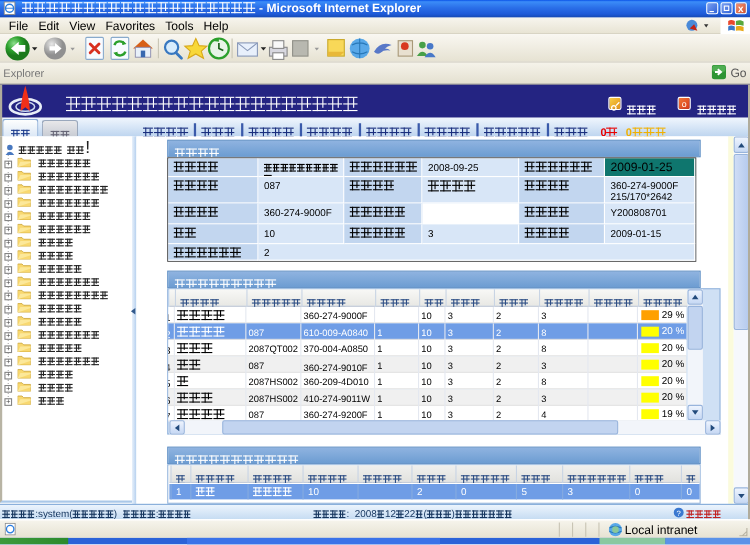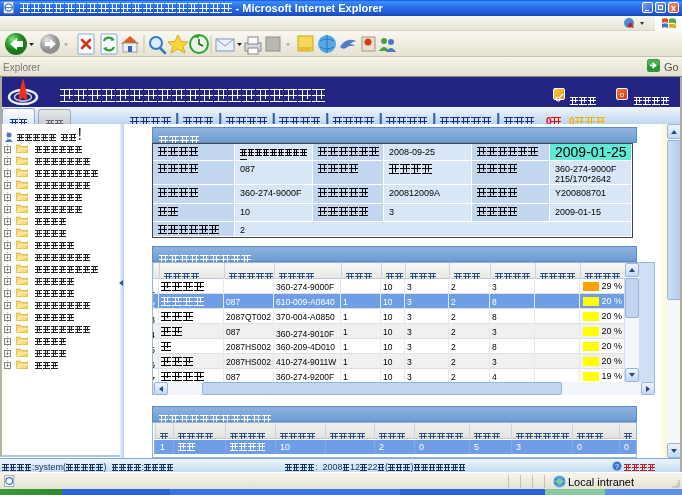--- a/index.html
+++ b/index.html
@@ -36,20 +36,21 @@
  <div class="ab" style="left:642px;top:2px;width:11px;height:11px;border-radius:2px;background:linear-gradient(135deg,#7da1f0,#2e62d8);border:1px solid #fff">
       <div class="ab" style="left:1.5px;top:6.5px;width:4px;height:1.5px;background:#fff"></div>
     </div>
  <div class="ab" style="left:655px;top:2px;width:11px;height:11px;border-radius:2px;background:linear-gradient(135deg,#7da1f0,#2e62d8);border:1px solid #fff">
       <div class="ab" style="left:2px;top:2px;width:5px;height:5px;border:1px solid #fff"></div>
     </div>
  <div class="ab" style="left:668px;top:2px;width:11px;height:11px;border-radius:2px;background:linear-gradient(135deg,#f09578,#d4502a);border:1px solid #fff;color:#fff;font-size:9px;font-weight:bold;text-align:center;line-height:10px">x</div>
 </div>
 
 <div class="ab" style="left:0;top:16px;width:682px;height:15px;background:linear-gradient(180deg,#f7f5ee,#e8e4d4);border-bottom:1px solid #d8d4c4">
+ <span class="ab" style="left:8px;top:2px;font-size:11px;color:#000">File&nbsp;&nbsp;&nbsp;Edit&nbsp;&nbsp;&nbsp;View&nbsp;&nbsp;&nbsp;Favorites&nbsp;&nbsp;&nbsp;Tools&nbsp;&nbsp;&nbsp;Help</span>
  <svg class="ab" style="left:623px;top:1px" width="14" height="13">
       <circle cx="6" cy="6" r="5" fill="#4a8ad8"></circle>
       <path d="M4 9 L11 11 L8 5 Z" fill="#c02418"></path>
     </svg>
  <span class="ab tds" style="left:640px;top:6px"></span>
  <div class="ab" style="left:655px;top:0;width:27px;height:15px;background:#fff">
   <svg class="ab" style="left:6px;top:0" width="16" height="15" viewBox="0 0 16 15">
    <path d="M1 3 C3 2 4 2 7 3 L7 7 C4 6 3 6 1 7 Z" fill="#e8482c"></path>
    <path d="M8 3 C11 2 12 2 15 3.5 L15 7.5 C12 6.5 11 6.5 8 7 Z" fill="#58a83c"></path>
    <path d="M1 8 C3 7 4 7 7 8 L7 12 C4 11 3 11 1 12 Z" fill="#3a78c8"></path>
@@ -304,31 +305,30 @@
     </div>
 </div>
 
 <div class="ab" style="left:152px;top:127px;width:485px;height:16px;background:linear-gradient(180deg,#8fb3e0,#6d9dd2);border:1px solid #5a8cc4;color:#fff;font-weight:bold;padding:2px 0 0 6px"><i class="c z10"></i><i class="c z10"></i><i class="c z10"></i><i class="c z10"></i></div>
 <div class="ab" style="left:152px;top:143px;width:481px;height:95px;border:1px solid #444;background:#fff">
     <div class="ab" style="left:0px;top:0px;width:82px;height:17px;background:#c2d6ef;border-right:1px solid #fff;border-bottom:1px solid #fff;padding:3px 0 0 5px;font-size:9px;color:#000;overflow:hidden;line-height:10px"><i class="c z10"></i><i class="c z10"></i><i class="c z10"></i><i class="c z10"></i></div>
     <div class="ab" style="left:82px;top:0px;width:78px;height:17px;background:#d8e6f7;border-right:1px solid #fff;border-bottom:1px solid #fff;padding:3px 0 0 5px;font-size:9px;color:#000;overflow:hidden;line-height:10px"><i class="c z7"></i><i class="c z7"></i><i class="c z7"></i><i class="c z7"></i><i class="c z7"></i><i class="c z7"></i><i class="c z7"></i><i class="c z7"></i><i class="c z7"></i><i class="c z7"></i></div>
     <div class="ab" style="left:160px;top:0px;width:71px;height:17px;background:#c2d6ef;border-right:1px solid #fff;border-bottom:1px solid #fff;padding:3px 0 0 5px;font-size:9px;color:#000;overflow:hidden;line-height:10px"><i class="c z10"></i><i class="c z10"></i><i class="c z10"></i><i class="c z10"></i><i class="c z10"></i><i class="c z10"></i></div>
     <div class="ab" style="left:231px;top:0px;width:88px;height:17px;background:#d8e6f7;border-right:1px solid #fff;border-bottom:1px solid #fff;padding:3px 0 0 5px;font-size:9px;color:#000;overflow:hidden;line-height:10px">2008-09-25</div>
     <div class="ab" style="left:319px;top:0px;width:78px;height:17px;background:#c2d6ef;border-right:1px solid #fff;border-bottom:1px solid #fff;padding:3px 0 0 5px;font-size:9px;color:#000;overflow:hidden;line-height:10px"><i class="c z10"></i><i class="c z10"></i><i class="c z10"></i><i class="c z10"></i><i class="c z10"></i><i class="c z10"></i></div>
-    <div class="ab" style="left:397px;top:0px;width:82px;height:17px;background:#5eead4;border-right:1px solid #fff;border-bottom:1px solid #fff;padding:3px 0 0 5px;font-size:14px;color:#000;overflow:hidden;line-height:10px">2009-01-25</div>
+    <div class="ab" style="left:397px;top:0px;width:82px;height:17px;background:#0f766e;border-right:1px solid #fff;border-bottom:1px solid #fff;padding:3px 0 0 5px;font-size:11px;color:#000;overflow:hidden;line-height:10px">2009-01-25</div>
     <div class="ab" style="left:0px;top:17px;width:82px;height:24px;background:#c2d6ef;border-right:1px solid #fff;border-bottom:1px solid #fff;padding:3px 0 0 5px;font-size:9px;color:#000;overflow:hidden;line-height:10px"><i class="c z10"></i><i class="c z10"></i><i class="c z10"></i><i class="c z10"></i></div>
     <div class="ab" style="left:82px;top:17px;width:78px;height:24px;background:#d8e6f7;border-right:1px solid #fff;border-bottom:1px solid #fff;padding:3px 0 0 5px;font-size:9px;color:#000;overflow:hidden;line-height:10px">087</div>
     <div class="ab" style="left:160px;top:17px;width:71px;height:24px;background:#c2d6ef;border-right:1px solid #fff;border-bottom:1px solid #fff;padding:3px 0 0 5px;font-size:9px;color:#000;overflow:hidden;line-height:10px"><i class="c z10"></i><i class="c z10"></i><i class="c z10"></i><i class="c z10"></i></div>
     <div class="ab" style="left:231px;top:17px;width:88px;height:24px;background:#d8e6f7;border-right:1px solid #fff;border-bottom:1px solid #fff;padding:3px 0 0 5px;font-size:9px;color:#000;overflow:hidden;line-height:10px"><i class="c z11"></i><i class="c z11"></i><i class="c z11"></i><i class="c z11"></i></div>
     <div class="ab" style="left:319px;top:17px;width:78px;height:24px;background:#c2d6ef;border-right:1px solid #fff;border-bottom:1px solid #fff;padding:3px 0 0 5px;font-size:9px;color:#000;overflow:hidden;line-height:10px"><i class="c z10"></i><i class="c z10"></i><i class="c z10"></i><i class="c z10"></i></div>
     <div class="ab" style="left:397px;top:17px;width:82px;height:24px;background:#d8e6f7;border-right:1px solid #fff;border-bottom:1px solid #fff;padding:3px 0 0 5px;font-size:9px;color:#000;overflow:hidden;line-height:10px">360-274-9000F<br>215/170*2642</div>
     <div class="ab" style="left:0px;top:41px;width:82px;height:19px;background:#c2d6ef;border-right:1px solid #fff;border-bottom:1px solid #fff;padding:3px 0 0 5px;font-size:9px;color:#000;overflow:hidden;line-height:10px"><i class="c z10"></i><i class="c z10"></i><i class="c z10"></i><i class="c z10"></i></div>
     <div class="ab" style="left:82px;top:41px;width:78px;height:19px;background:#d8e6f7;border-right:1px solid #fff;border-bottom:1px solid #fff;padding:3px 0 0 5px;font-size:9px;color:#000;overflow:hidden;line-height:10px">360-274-9000F</div>
     <div class="ab" style="left:160px;top:41px;width:71px;height:19px;background:#c2d6ef;border-right:1px solid #fff;border-bottom:1px solid #fff;padding:3px 0 0 5px;font-size:9px;color:#000;overflow:hidden;line-height:10px"><i class="c z10"></i><i class="c z10"></i><i class="c z10"></i><i class="c z10"></i><i class="c z10"></i></div>
-    <div class="ab" style="left:231px;top:41px;width:88px;height:19px;background:#d8e6f7;border-right:1px solid #fff;border-bottom:1px solid #fff;padding:3px 0 0 5px;font-size:9px;color:#000;overflow:hidden;line-height:10px">200812009A</div>
     <div class="ab" style="left:319px;top:41px;width:78px;height:19px;background:#c2d6ef;border-right:1px solid #fff;border-bottom:1px solid #fff;padding:3px 0 0 5px;font-size:9px;color:#000;overflow:hidden;line-height:10px"><i class="c z10"></i><i class="c z10"></i><i class="c z10"></i><i class="c z10"></i></div>
     <div class="ab" style="left:397px;top:41px;width:82px;height:19px;background:#d8e6f7;border-right:1px solid #fff;border-bottom:1px solid #fff;padding:3px 0 0 5px;font-size:9px;color:#000;overflow:hidden;line-height:10px">Y200808701</div>
     <div class="ab" style="left:0px;top:60px;width:82px;height:18px;background:#c2d6ef;border-right:1px solid #fff;border-bottom:1px solid #fff;padding:3px 0 0 5px;font-size:9px;color:#000;overflow:hidden;line-height:10px"><i class="c z10"></i><i class="c z10"></i></div>
     <div class="ab" style="left:82px;top:60px;width:78px;height:18px;background:#d8e6f7;border-right:1px solid #fff;border-bottom:1px solid #fff;padding:3px 0 0 5px;font-size:9px;color:#000;overflow:hidden;line-height:10px">10</div>
     <div class="ab" style="left:160px;top:60px;width:71px;height:18px;background:#c2d6ef;border-right:1px solid #fff;border-bottom:1px solid #fff;padding:3px 0 0 5px;font-size:9px;color:#000;overflow:hidden;line-height:10px"><i class="c z10"></i><i class="c z10"></i><i class="c z10"></i><i class="c z10"></i><i class="c z10"></i></div>
     <div class="ab" style="left:231px;top:60px;width:88px;height:18px;background:#d8e6f7;border-right:1px solid #fff;border-bottom:1px solid #fff;padding:3px 0 0 5px;font-size:9px;color:#000;overflow:hidden;line-height:10px">3</div>
     <div class="ab" style="left:319px;top:60px;width:78px;height:18px;background:#c2d6ef;border-right:1px solid #fff;border-bottom:1px solid #fff;padding:3px 0 0 5px;font-size:9px;color:#000;overflow:hidden;line-height:10px"><i class="c z10"></i><i class="c z10"></i><i class="c z10"></i><i class="c z10"></i></div>
     <div class="ab" style="left:397px;top:60px;width:82px;height:18px;background:#d8e6f7;border-right:1px solid #fff;border-bottom:1px solid #fff;padding:3px 0 0 5px;font-size:9px;color:#000;overflow:hidden;line-height:10px">2009-01-15</div>
     <div class="ab" style="left:0px;top:78px;width:82px;height:15px;background:#c2d6ef;border-right:1px solid #fff;border-bottom:1px solid #fff;padding:3px 0 0 5px;font-size:9px;color:#000;overflow:hidden;line-height:10px"><i class="c z10"></i><i class="c z10"></i><i class="c z10"></i><i class="c z10"></i><i class="c z10"></i><i class="c z10"></i></div>
     <div class="ab" style="left:82px;top:78px;width:397px;height:15px;background:#d8e6f7;border-right:1px solid #fff;border-bottom:1px solid #fff;padding:3px 0 0 5px;font-size:9px;color:#000;overflow:hidden;line-height:10px">2</div>

